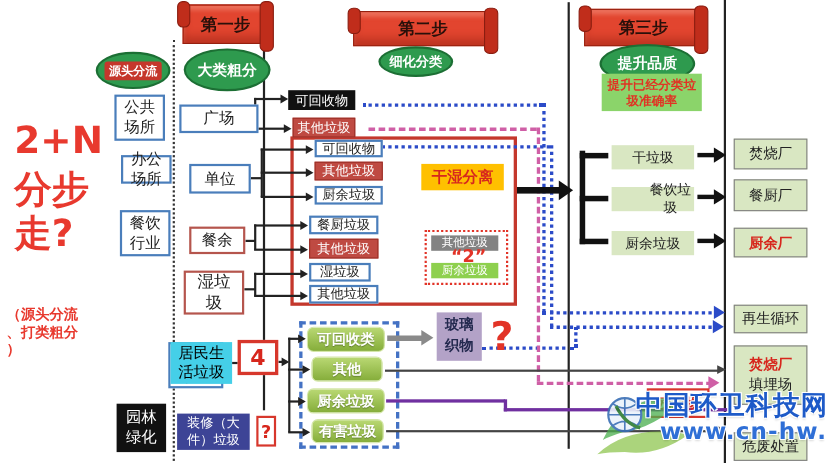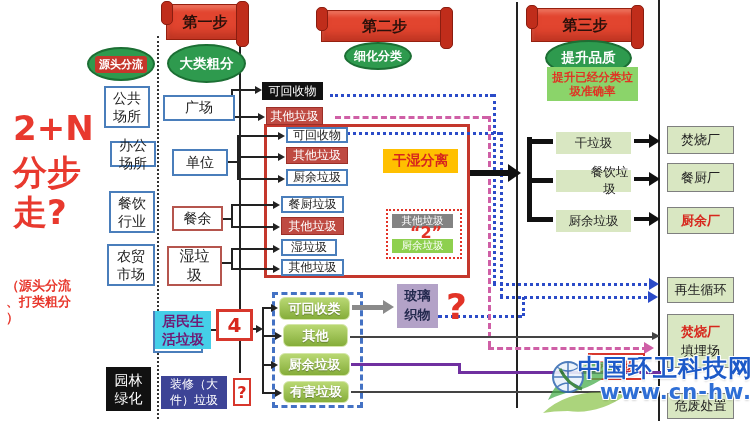--- a/index.html
+++ b/index.html
@@ -52,29 +52,28 @@
     <span style="background:#c5372c;border-radius:3px;color:#fff;font-size:11px;font-weight:bold;padding:1px 4px;">源头分流</span>
   </div>
   <div class="abs ctr oval" style="left:167px;top:44px;width:79px;height:39px;font-size:13.5px;">大类粗分</div>
   <div class="abs ctr oval" style="left:545px;top:40px;width:87px;height:36px;font-size:13.5px;">提升品质</div>
   <div class="abs ctr oval" style="left:344px;top:42px;width:68px;height:28px;font-size:12px;">细化分类</div>
   <div class="abs ctr" style="left:547px;top:67px;width:91px;height:34px;background:#8bd46a;color:#e03424;font-size:11.5px;font-weight:bold;line-height:1.25;z-index:4;padding:1px 3px;">提升已经分类垃圾准确率</div>
 
   <div class="abs ctr box-blue" style="left:104px;top:86px;width:46px;height:42px;font-size:14px;line-height:1.3;padding:2px 6px;">公共场所</div>
   <div class="abs ctr box-blue" style="left:110px;top:141px;width:46px;height:26px;font-size:14px;line-height:1.3;padding:2px 6px;">办公场所</div>
   <div class="abs ctr box-blue" style="left:109px;top:191px;width:46px;height:42px;font-size:14px;line-height:1.3;padding:2px 6px;">餐饮行业</div>
-  <div class="abs ctr box-blue" style="left:107px;top:244px;width:48px;height:42px;font-size:14px;line-height:1.3;padding:2px 6px;">农贸市场</div>
   <div class="abs ctr box-blue redline" style="left:105px;top:311px;width:50px;height:42px;font-size:15px;line-height:1.3;padding:2px 8px;color:#d7271d;">居民家庭</div>
   <div class="abs ctr box-black" style="left:106px;top:367px;width:45px;height:44px;font-size:14px;line-height:1.3;padding:2px 6px;">园林绿化</div>
 
   <div class="abs ctr box-blue" style="left:163px;top:95px;width:72px;height:26px;font-size:14px;">广场</div>
   <div class="abs ctr box-brown" style="left:172px;top:206px;width:51px;height:25px;font-size:14px;">餐余</div>
   <div class="abs ctr box-blue" style="left:172px;top:149px;width:56px;height:27px;font-size:14px;">单位</div>
   <div class="abs ctr box-brown" style="left:167px;top:246px;width:55px;height:40px;font-size:15px;line-height:1.25;padding:2px 9px;">湿垃圾</div>
-  <div class="abs ctr" style="left:155px;top:311px;width:56px;height:38px;background:#45cfe8;color:#701a75;font-weight:700;font-size:14px;line-height:1.3;z-index:2;padding:1px 2px;">居民生活垃圾</div>
+  <div class="abs ctr" style="left:155px;top:311px;width:56px;height:38px;background:#45cfe8;color:#000000;font-weight:400;font-size:14px;line-height:1.3;z-index:2;padding:1px 2px;">居民生活垃圾</div>
   <div class="abs ctr" style="left:161px;top:376px;width:66px;height:33px;background:#3d4496;color:#fff;font-size:12px;line-height:1.3;z-index:2;padding:1px 3px;">装修（大件）垃圾</div>
 
   <div class="abs ctr box-black" style="left:262px;top:82px;width:61px;height:18px;font-size:12px;">可回收物</div>
   <div class="abs ctr box-redfill" style="left:266px;top:107px;width:57px;height:18px;font-size:12px;">其他垃圾</div>
 
   <div class="abs" style="left:264px;top:124px;width:206px;height:154px;border:3px solid #c4372c;z-index:1;background:#fff;"></div>
 
   <div class="abs ctr box-blue" style="left:286px;top:127px;width:62px;height:16px;font-size:12px;z-index:2;">可回收物</div>
   <div class="abs ctr box-redfill" style="left:286px;top:147px;width:62px;height:17px;font-size:12px;">其他垃圾</div>
   <div class="abs ctr box-blue" style="left:286px;top:169px;width:62px;height:17px;font-size:12px;">厨余垃圾</div>

